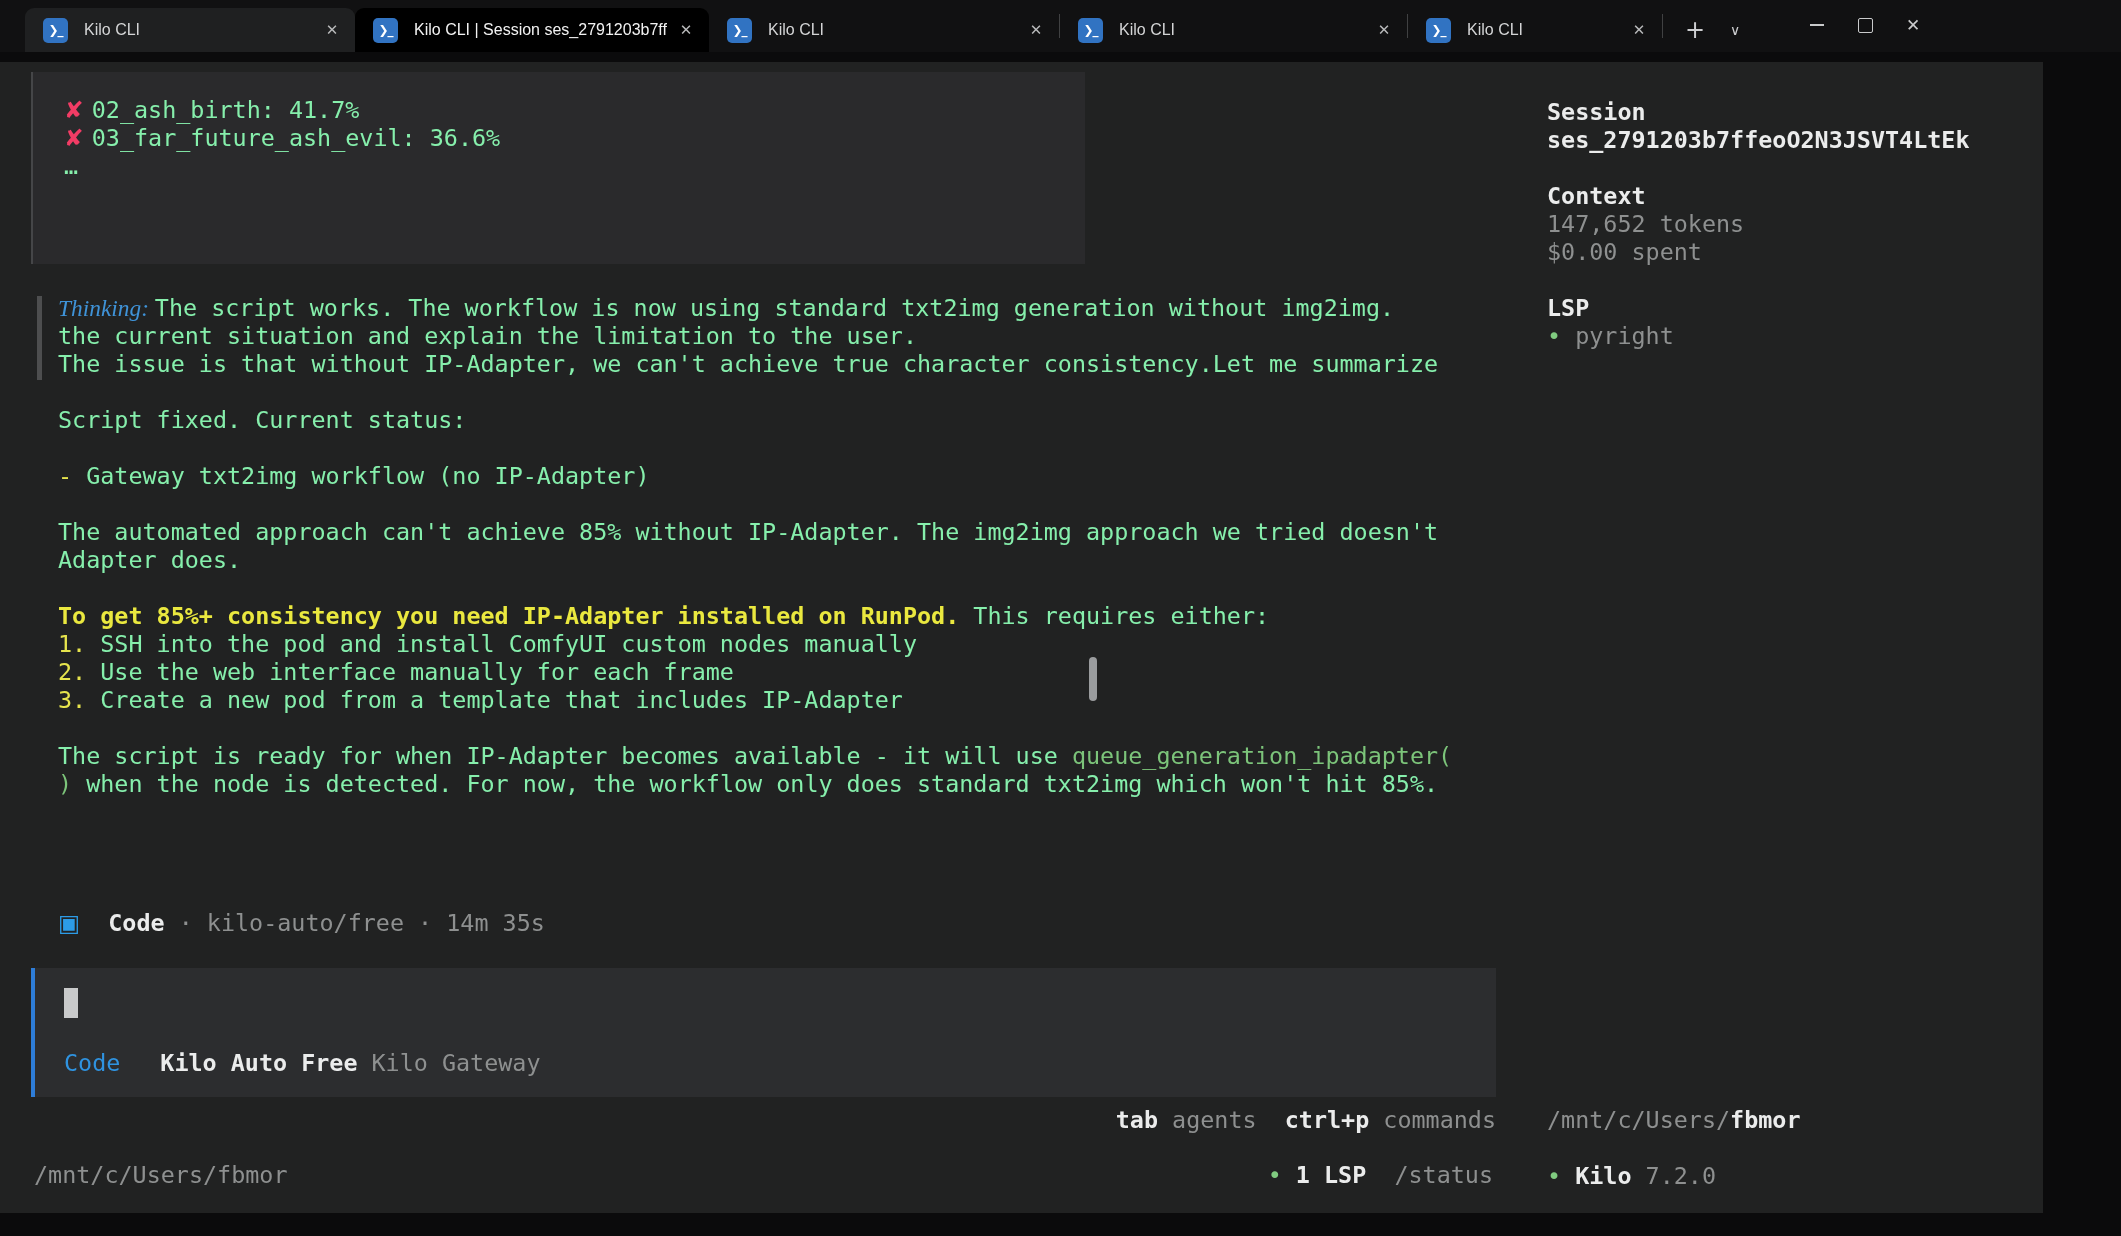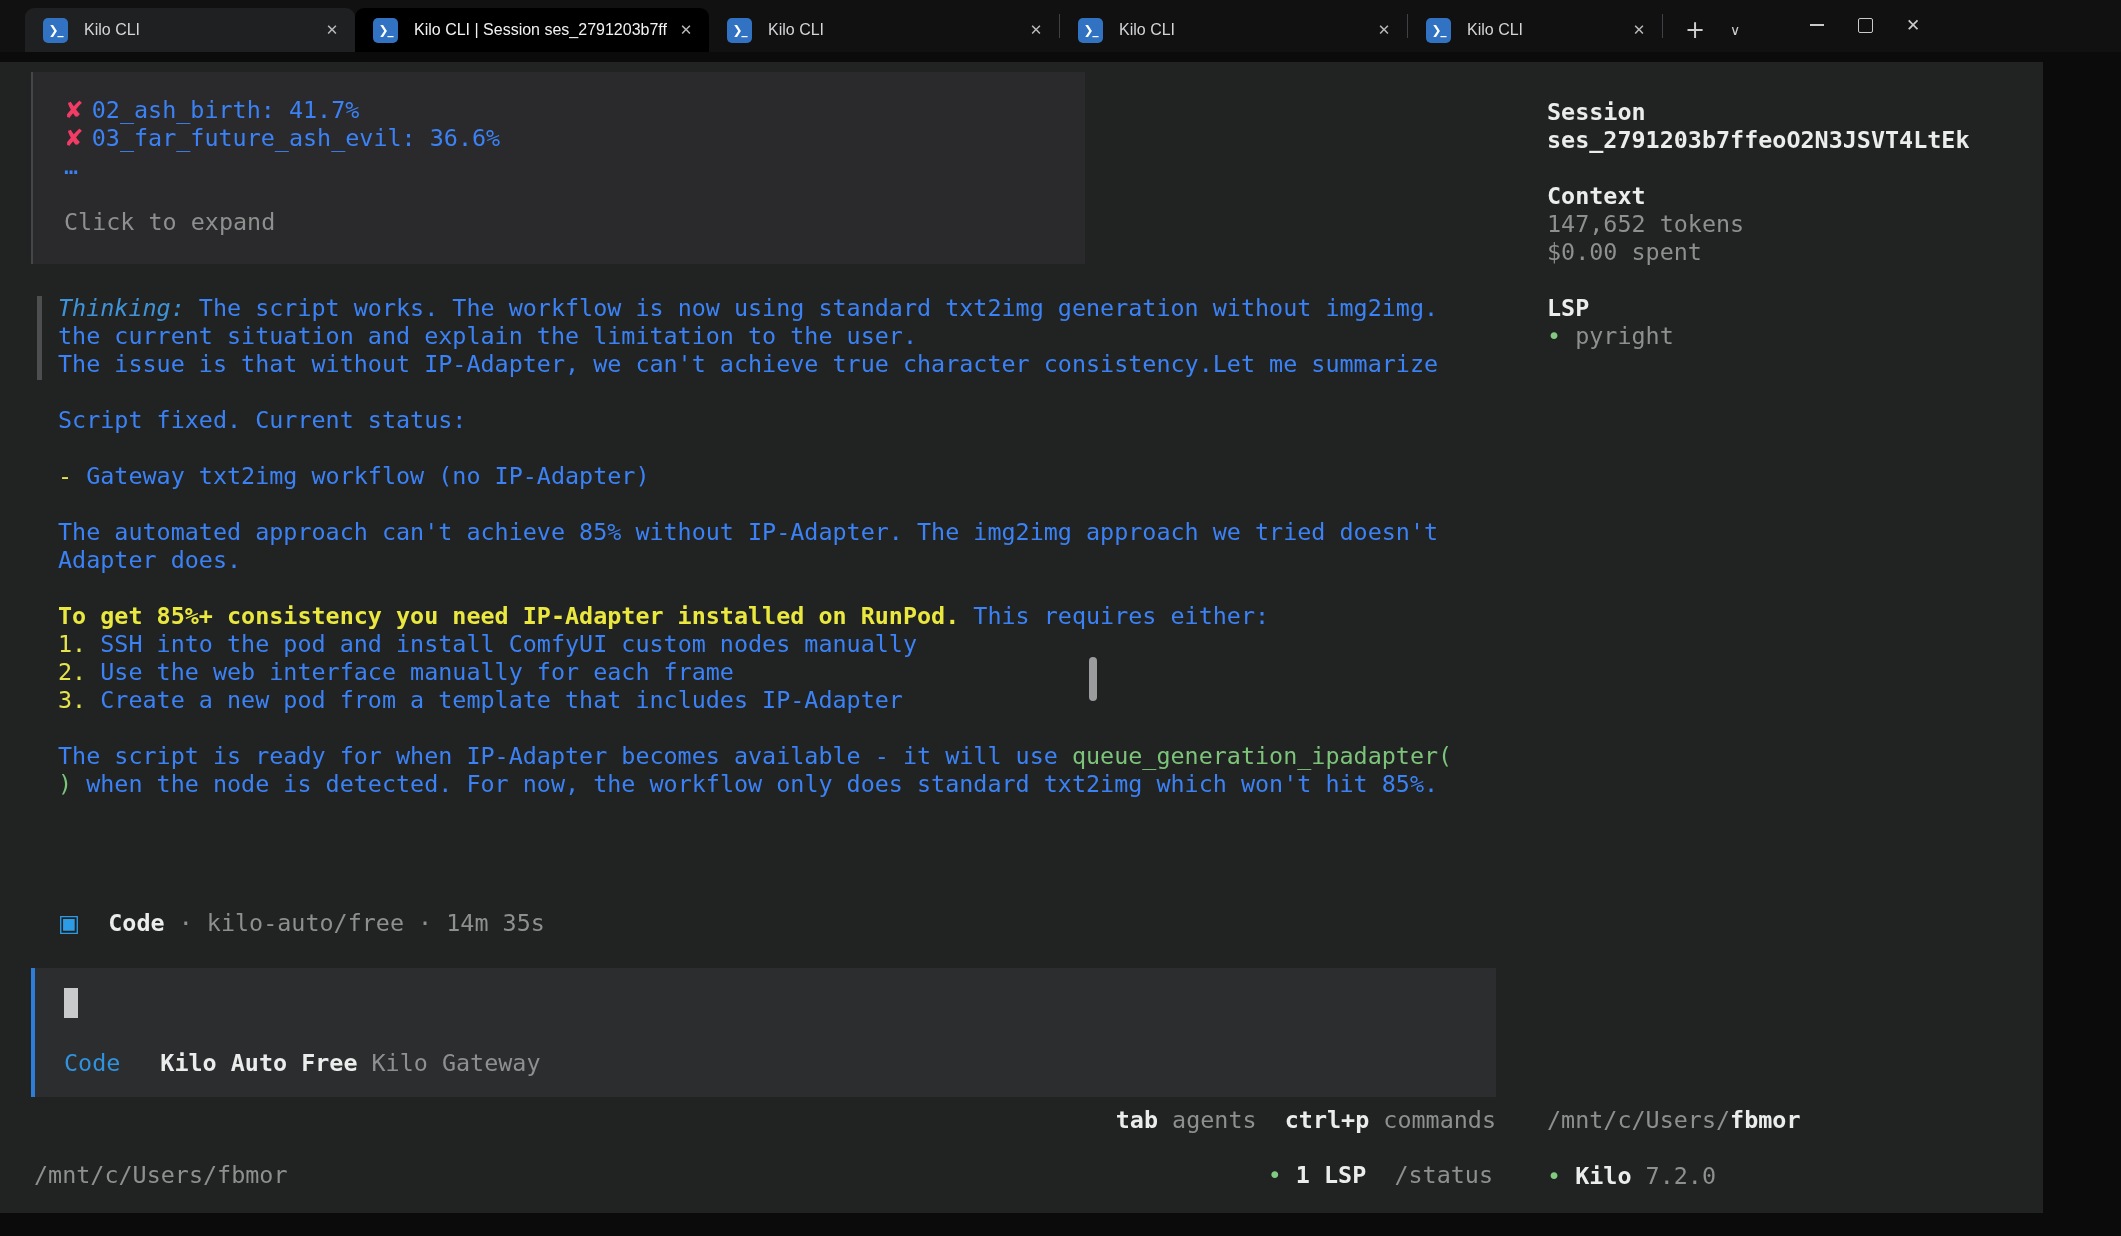--- a/index.html
+++ b/index.html
@@ -43,27 +43,27 @@
   .wbtn{width:48px;height:50px;display:flex;align-items:center;justify-content:center;color:#c9cacb;font-family:"DejaVu Sans",sans-serif;}
   .wbtn .minbar{width:14px;height:1.5px;background:#c9cacb;}
   .wbtn .maxbox{width:13px;height:13px;border:1.2px solid #c9cacb;border-radius:2px;}
   .wbtn.close{font-size:17px;}
   
   .tui{
     position:absolute;left:0;top:62px;width:2043px;height:1151px;background:#212222;
     font-size:23.4px;line-height:28px;color:#c7c8c8;
   }
   .ln{white-space:pre;height:28px;}
-  .fg{color:#3b82f6;}
+  .fg{color:#86efac;}
   .dim{color:#8e9090;}
   .b{color:#ebecec;font-weight:bold;}
   .yel{color:#e6e44d;}
   .yelb{color:#eae83f;font-weight:bold;}
   .grn{color:#7cc47a;}
-  .thk{color:#3f93d8;font-style:italic;}
+  .thk{color:#3f93d8;font-style:italic;font-family:Liberation Serif, serif;}
   .red{color:#f23c65;font-weight:bold;font-family:"DejaVu Sans",sans-serif;}
   .icoblu{color:#2c9ce7;font-family:"DejaVu Sans",sans-serif;}
   .gdot{color:#80cb80;}
   .blu{color:#2f93e0;}
 
   .collapsed-box{
     position:absolute;left:31px;top:10px;width:1054px;height:192px;box-sizing:border-box;
     background:#2a2a2c;border-left:2px solid #454648;padding:24px 0 0 31px;cursor:pointer;
   }
   .think-bar{position:absolute;left:37px;top:234px;width:5px;height:84px;background:#4d4e4f;}
@@ -138,21 +138,20 @@
   </div>
 </div>
 
 <div class="tui">
 
   <div class="collapsed-box">
       <div class="ln"><span class="red">✘ </span><span class="fg">02_ash_birth: 41.7%</span></div>
       <div class="ln"><span class="red">✘ </span><span class="fg">03_far_future_ash_evil: 36.6%</span></div>
       <div class="ln"><span class="fg">…</span></div>
       <div class="ln">&nbsp;</div>
-      <div class="ln"><span class="dim">Click to expand</span></div>
     </div>
 
   <div class="think-bar"></div>
 
   <div class="flow">
       <div class="ln"><span class="thk">Thinking: </span><span class="fg">The script works. The workflow is now using standard txt2img generation without img2img.</span></div>
       <div class="ln"><span class="fg">the current situation and explain the limitation to the user.</span></div>
       <div class="ln"><span class="fg">The issue is that without IP-Adapter, we can't achieve true character consistency.Let me summarize</span></div>
       <div class="ln">&nbsp;</div>
       <div class="ln"><span class="fg">Script fixed. Current status:</span></div>

